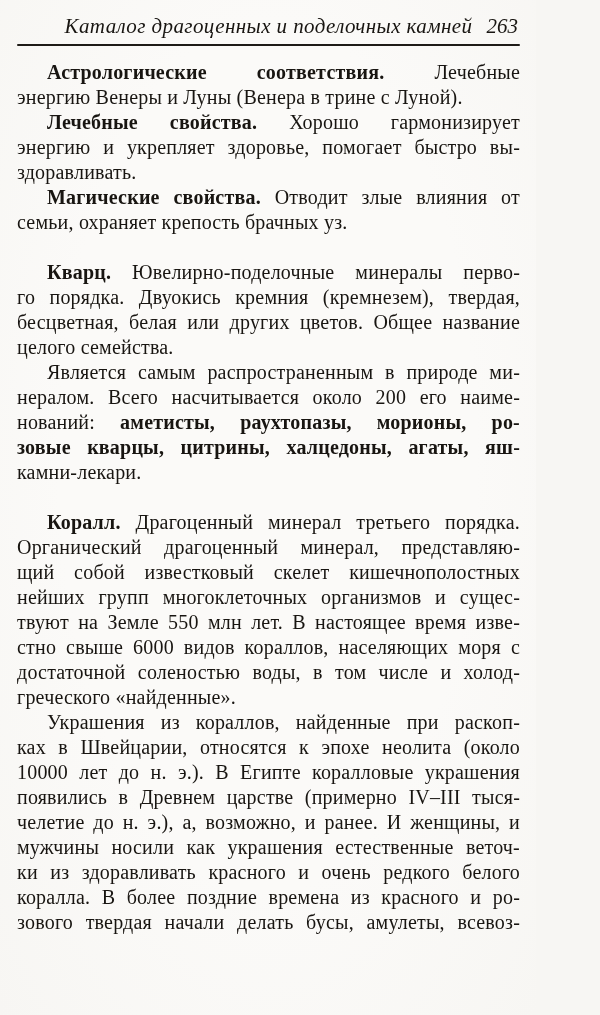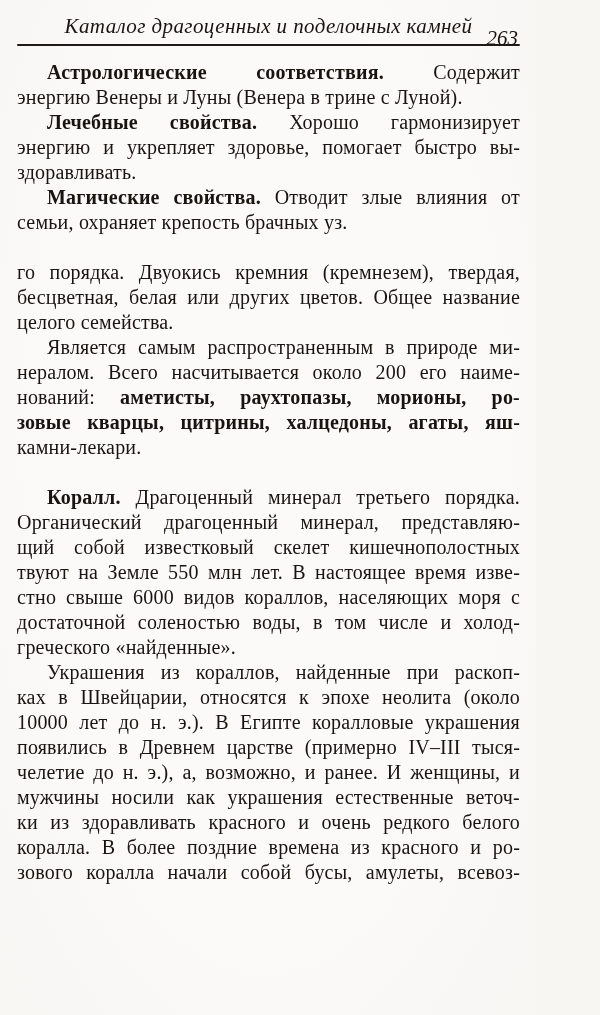--- a/index.html
+++ b/index.html
@@ -25,21 +25,21 @@
     height:28px;
     font-style:italic;
     font-size:21px;
     line-height:28px;
   }
   .running-head .title{
     display:block;text-align:center;
     letter-spacing:.4px;
   }
   .running-head .pagenum{
-    position:absolute;right:2px;top:12px;
+    position:absolute;right:2px;top:0;
     font-style:italic;
   }
   .head-rule{
     height:2px;background:var(--rule);
     margin-top:4px;
     border-radius:1px;
   }
   .text-block{
     margin-top:14px;
     font-size:20px;
@@ -61,58 +61,60 @@
 <body>
 
 <div class="page">
   <div class="running-head">
     <span class="title">Каталог драгоценных и поделочных камней</span>
     <span class="pagenum">263</span>
   </div>
   <div class="head-rule"></div>
   <div class="text-block">
       <div class="para">
-        <div class="line first"><span class="bi">Астрологические соответствия.</span><span class="rg"> Содержит</span></div>
+        <div class="line first"><span class="bi">Астрологические соответствия.</span><span class="rg"> Лечебные</span></div>
         <div class="line last"><span class="rg">энергию Венеры и Луны (Венера в трине с Луной).</span></div>
       </div>
       <div class="para">
         <div class="line first"><span class="bi">Лечебные свойства.</span><span class="rg"> Хорошо гармонизирует</span></div>
         <div class="line"><span class="rg">энергию и укрепляет здоровье, помогает быстро вы-</span></div>
         <div class="line last"><span class="rg">здоравливать.</span></div>
       </div>
       <div class="para">
         <div class="line first"><span class="bi">Магические свойства.</span><span class="rg"> Отводит злые влияния от</span></div>
         <div class="line last"><span class="rg">семьи, охраняет крепость брачных уз.</span></div>
       </div>
       <div class="para gap">
+        <div class="line first"><span class="bi">Кварц.</span><span class="rg"> Ювелирно-поделочные минералы перво-</span></div>
         <div class="line"><span class="rg">го порядка. Двуокись кремния (кремнезем), твердая,</span></div>
         <div class="line"><span class="rg">бесцветная, белая или других цветов. Общее название</span></div>
         <div class="line last"><span class="rg">целого семейства.</span></div>
       </div>
       <div class="para">
         <div class="line first"><span class="rg">Является самым распространенным в природе ми-</span></div>
         <div class="line"><span class="rg">нералом. Всего насчитывается около 200 его наиме-</span></div>
         <div class="line"><span class="rg">нований: </span><span class="bi">аметисты, раухтопазы, морионы, ро-</span></div>
         <div class="line"><span class="bi">зовые кварцы, цитрины, халцедоны, агаты, яш-</span></div>
         <div class="line last"><span class="rg">камни-лекари.</span></div>
       </div>
       <div class="para gap">
         <div class="line first"><span class="bi">Коралл.</span><span class="rg"> Драгоценный минерал третьего порядка.</span></div>
         <div class="line"><span class="rg">Органический драгоценный минерал, представляю-</span></div>
         <div class="line"><span class="rg">щий собой известковый скелет кишечнополостных</span></div>
+        <div class="line"><span class="rg">нейших групп многоклеточных организмов и сущес-</span></div>
         <div class="line"><span class="rg">твуют на Земле 550 млн лет. В настоящее время изве-</span></div>
         <div class="line"><span class="rg">стно свыше 6000 видов кораллов, населяющих моря с</span></div>
         <div class="line"><span class="rg">достаточной соленостью воды, в том числе и холод-</span></div>
         <div class="line last"><span class="rg">греческого «найденные».</span></div>
       </div>
       <div class="para">
         <div class="line first"><span class="rg">Украшения из кораллов, найденные при раскоп-</span></div>
         <div class="line"><span class="rg">ках в Швейцарии, относятся к эпохе неолита (около</span></div>
         <div class="line"><span class="rg">10000 лет до н. э.). В Египте коралловые украшения</span></div>
         <div class="line"><span class="rg">появились в Древнем царстве (примерно IV–III тыся-</span></div>
         <div class="line"><span class="rg">челетие до н. э.), а, возможно, и ранее. И женщины, и</span></div>
         <div class="line"><span class="rg">мужчины носили как украшения естественные веточ-</span></div>
         <div class="line"><span class="rg">ки из здоравливать красного и очень редкого белого</span></div>
         <div class="line"><span class="rg">коралла. В более поздние времена из красного и ро-</span></div>
-        <div class="line"><span class="rg">зового коралла начали собой бусы, амулеты, всевоз-</span></div>
+        <div class="line"><span class="rg">зового твердая начали делать бусы, амулеты, всевоз-</span></div>
       </div>
     </div>
 </div>
 
 </body></html>

